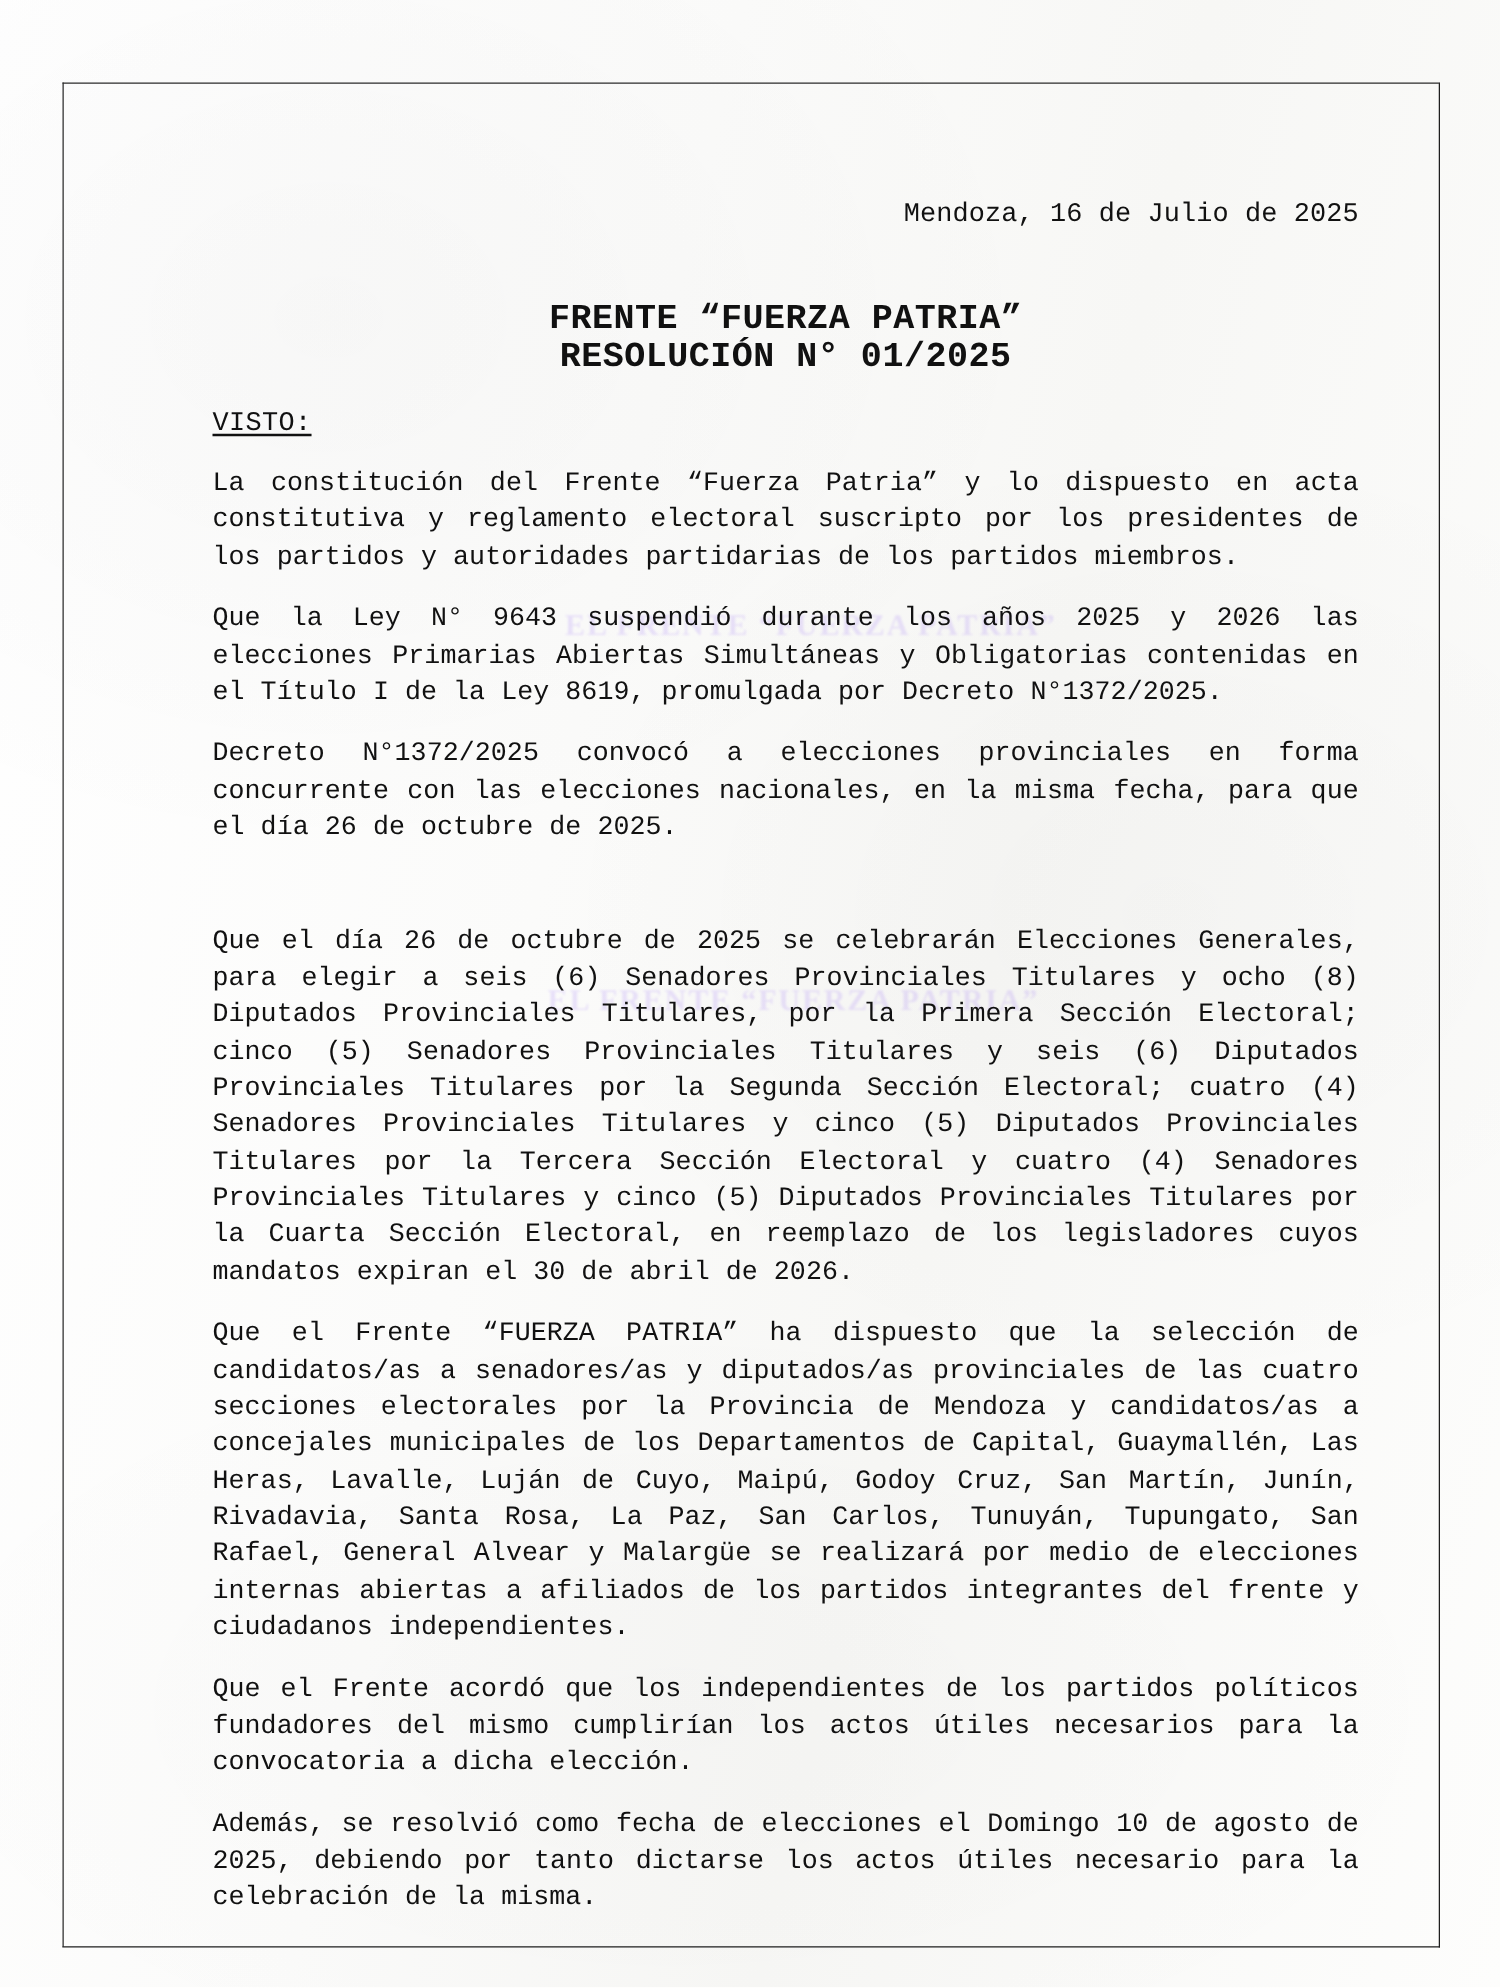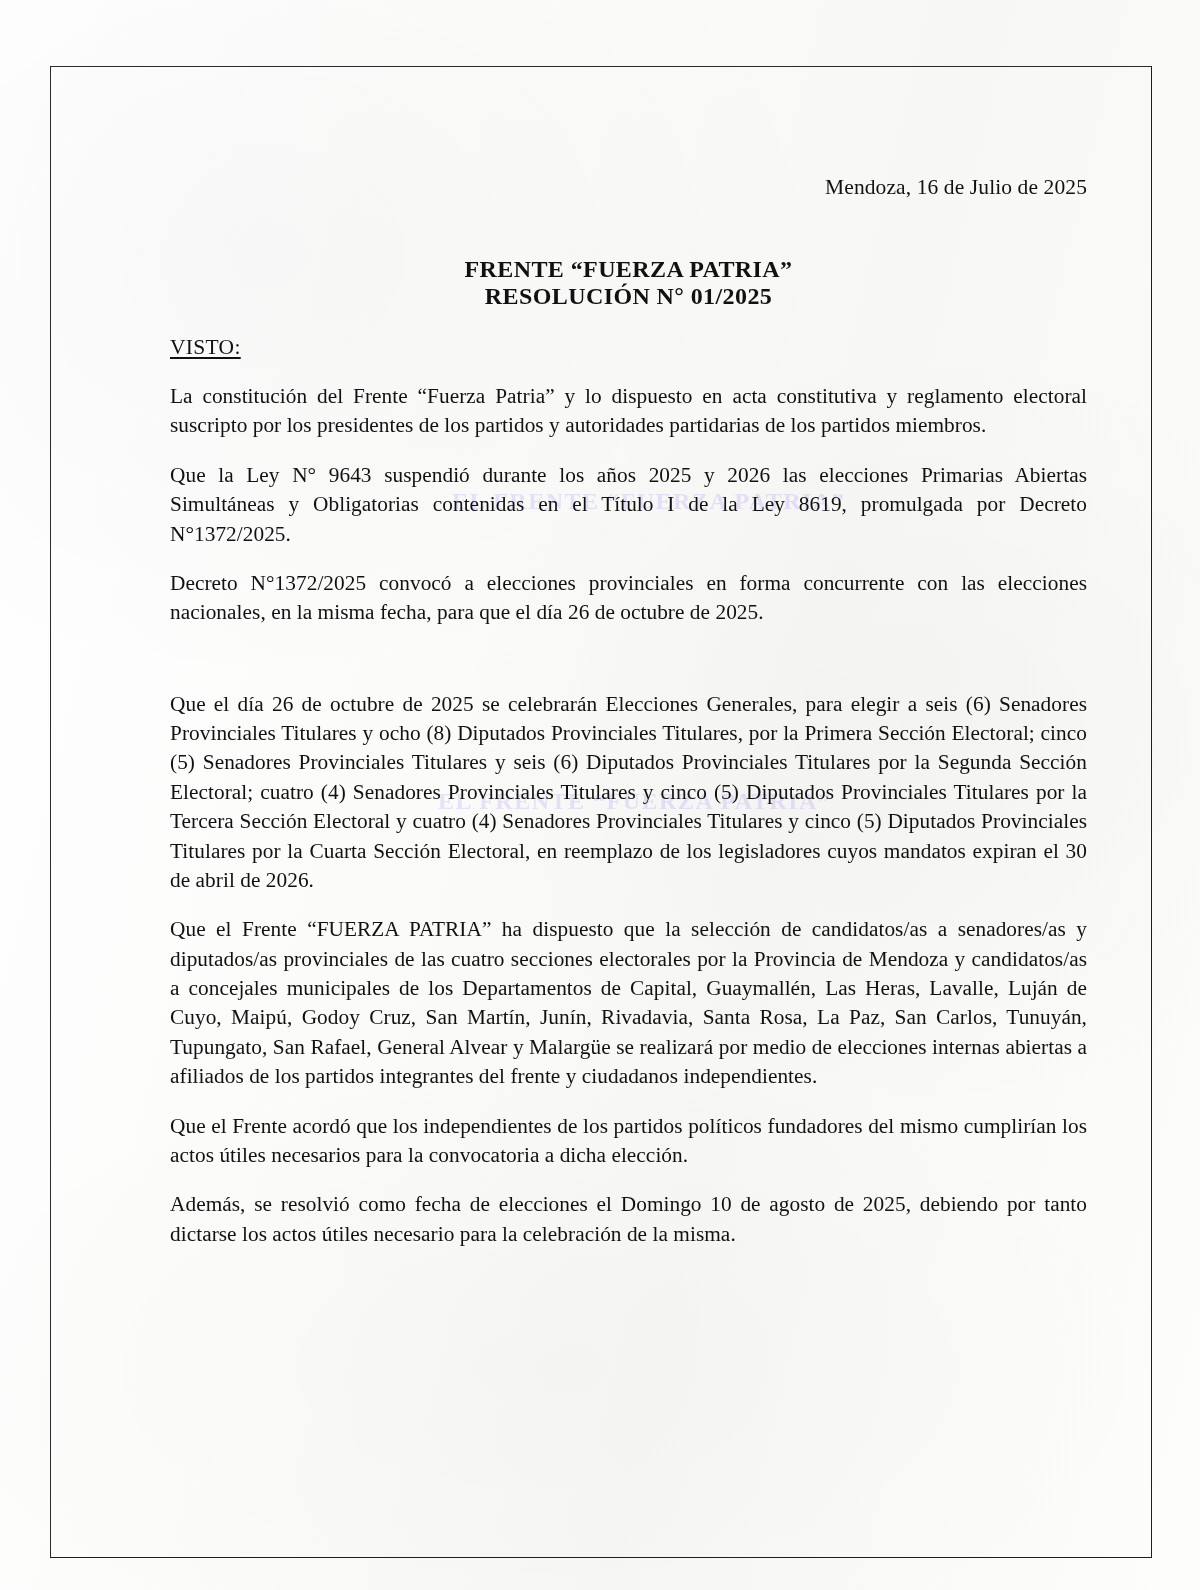--- a/index.html
+++ b/index.html
@@ -61,40 +61,41 @@
     opacity: 0.16;
     font-family: "Liberation Serif", "DejaVu Serif", serif;
     white-space: nowrap;
     filter: blur(0.7px);
   }
   .ghost.b { font-weight: bold; letter-spacing: 1.5px; }
 
   .content {
     position: absolute;
     left: 170px;
-    top: 15px;
+    top: 0;
     width: 917px;
     z-index: 3;
+    font-family: Liberation Mono, monospace;
   }
 
   .date-line {
     text-align: right;
     font-size: 21.5px;
     letter-spacing: 0.1px;
     padding-top: 160px;
   }
 
   .title-block {
     text-align: center;
     margin-top: 56px;
   }
   .title-block .doc-title,
   .title-block .doc-subtitle {
     font-weight: bold;
-    font-size: 24px;
+    font-size: 28px;
     letter-spacing: 0.4px;
   }
   .title-block .doc-subtitle {
   }
 
   .section {
     margin-top: 25px;
   }
   .section.considerando {
     margin-top: 62px;

